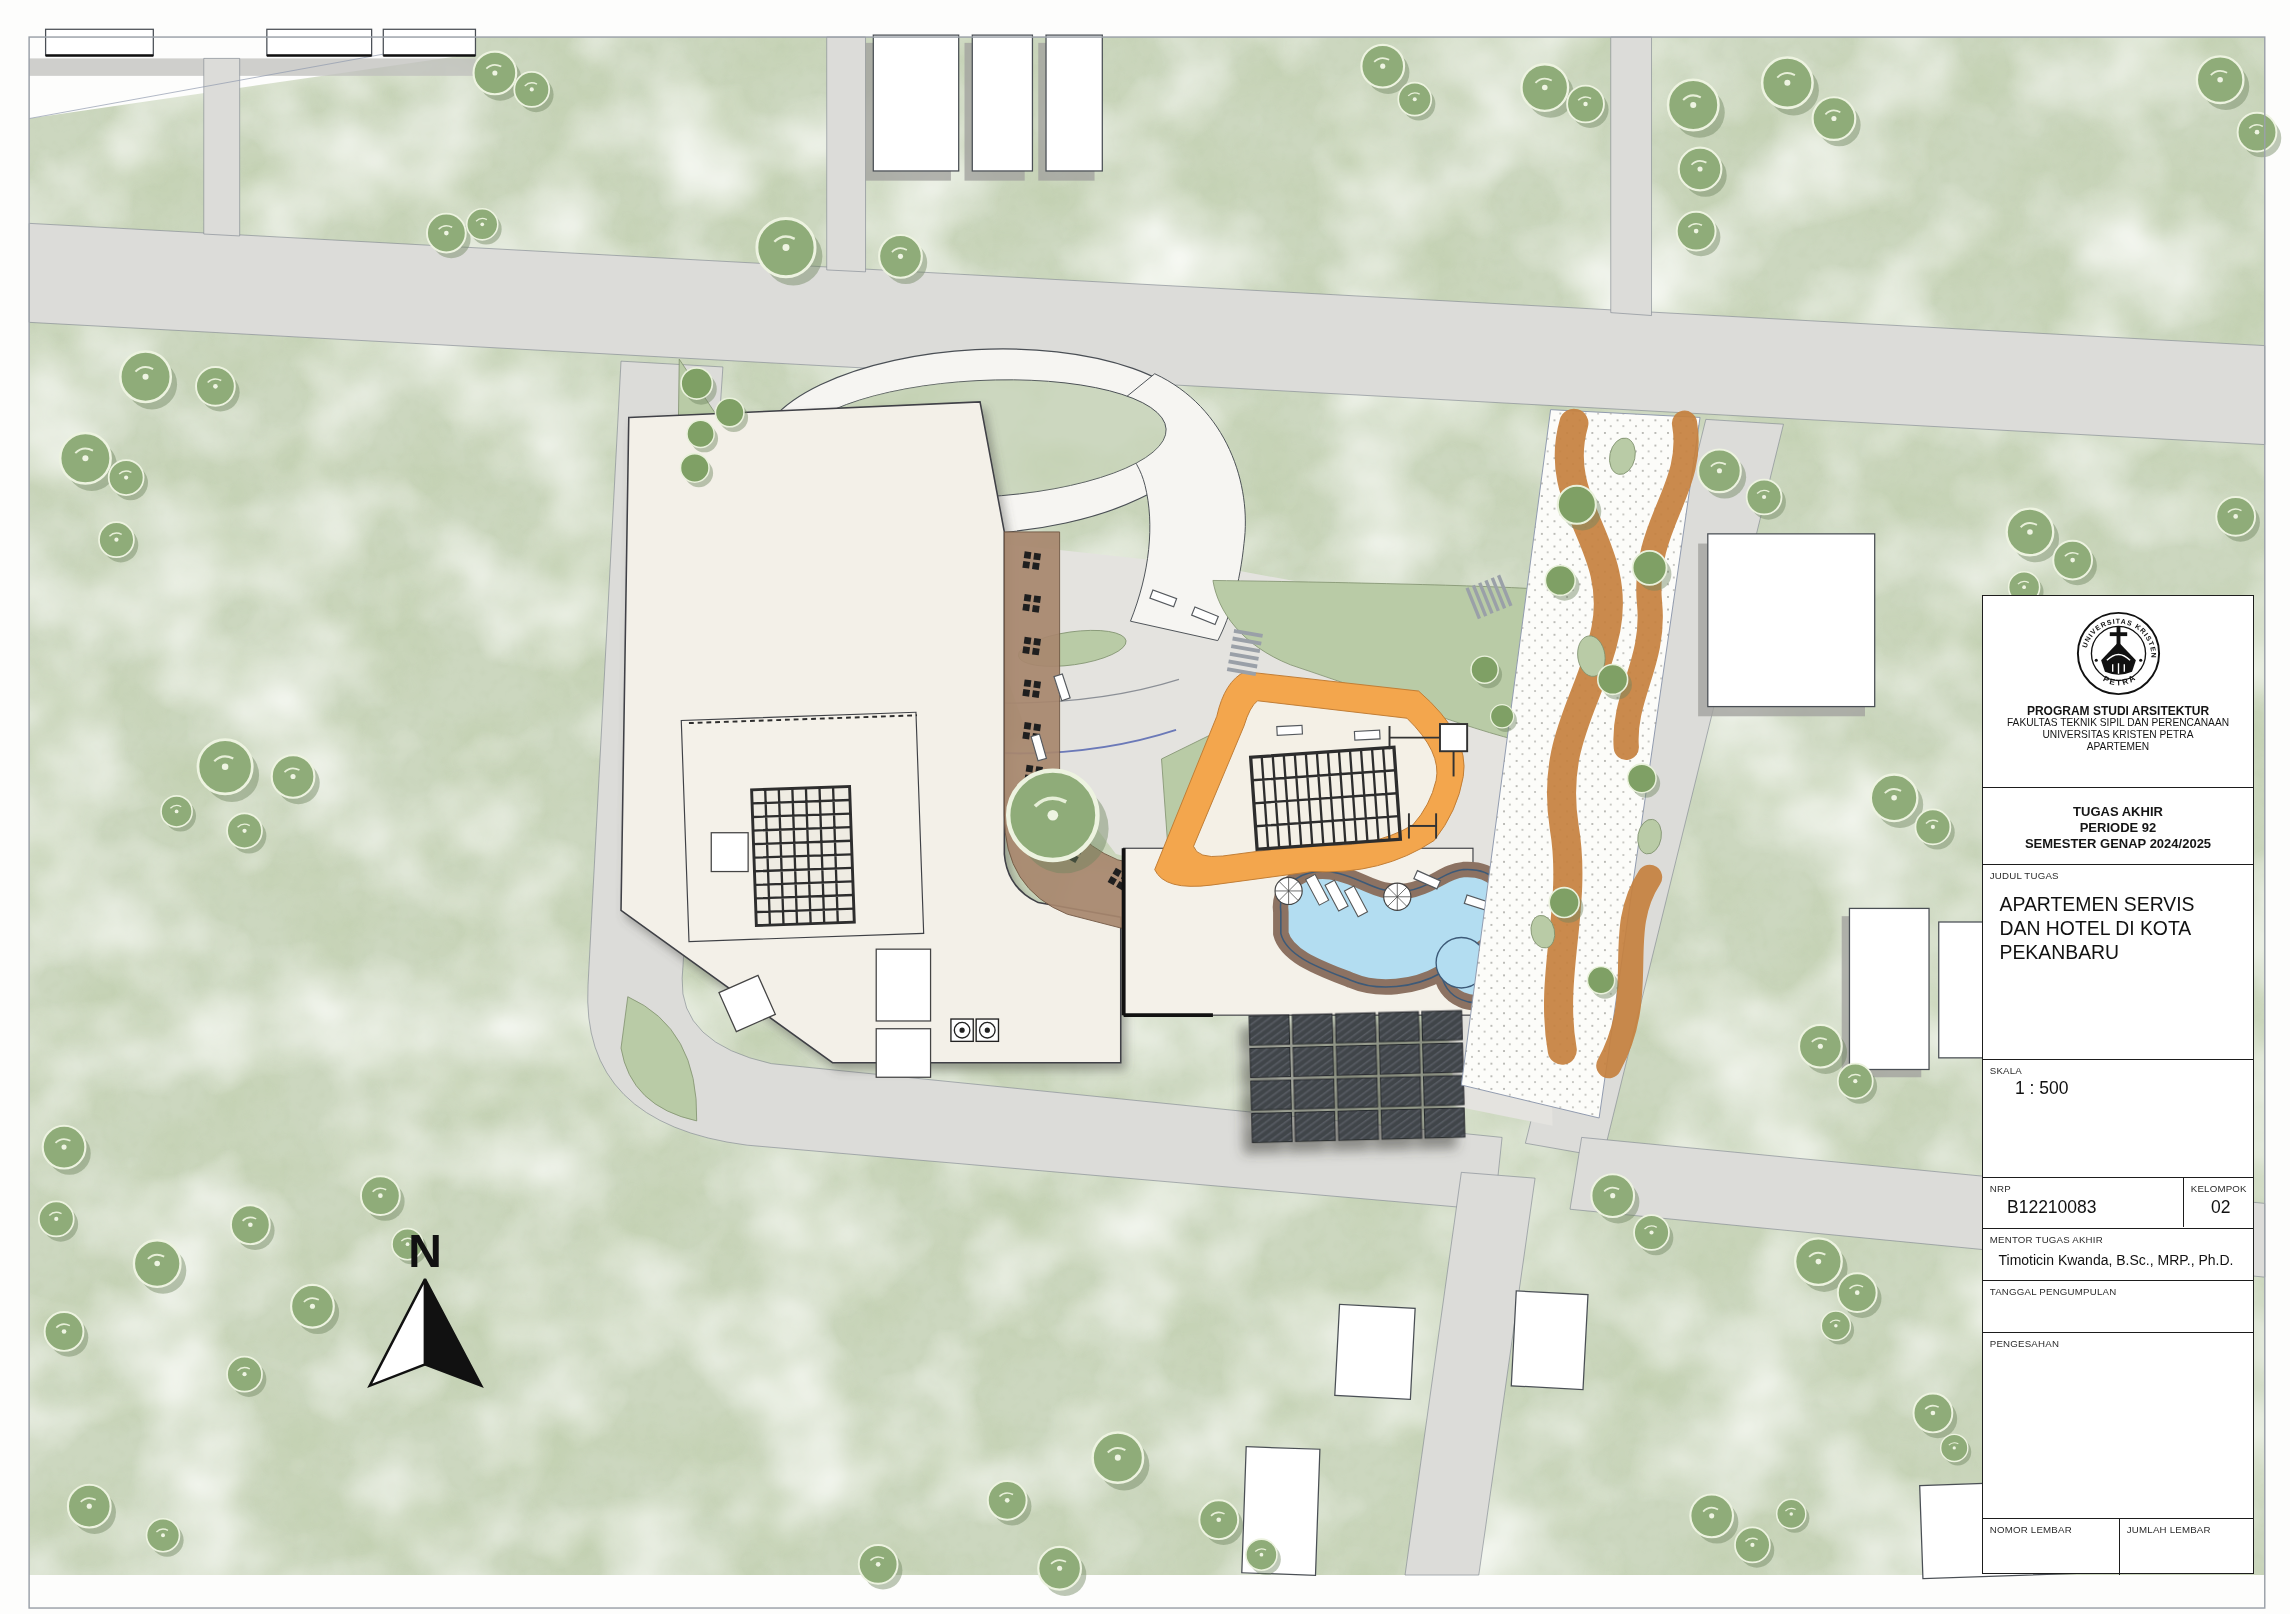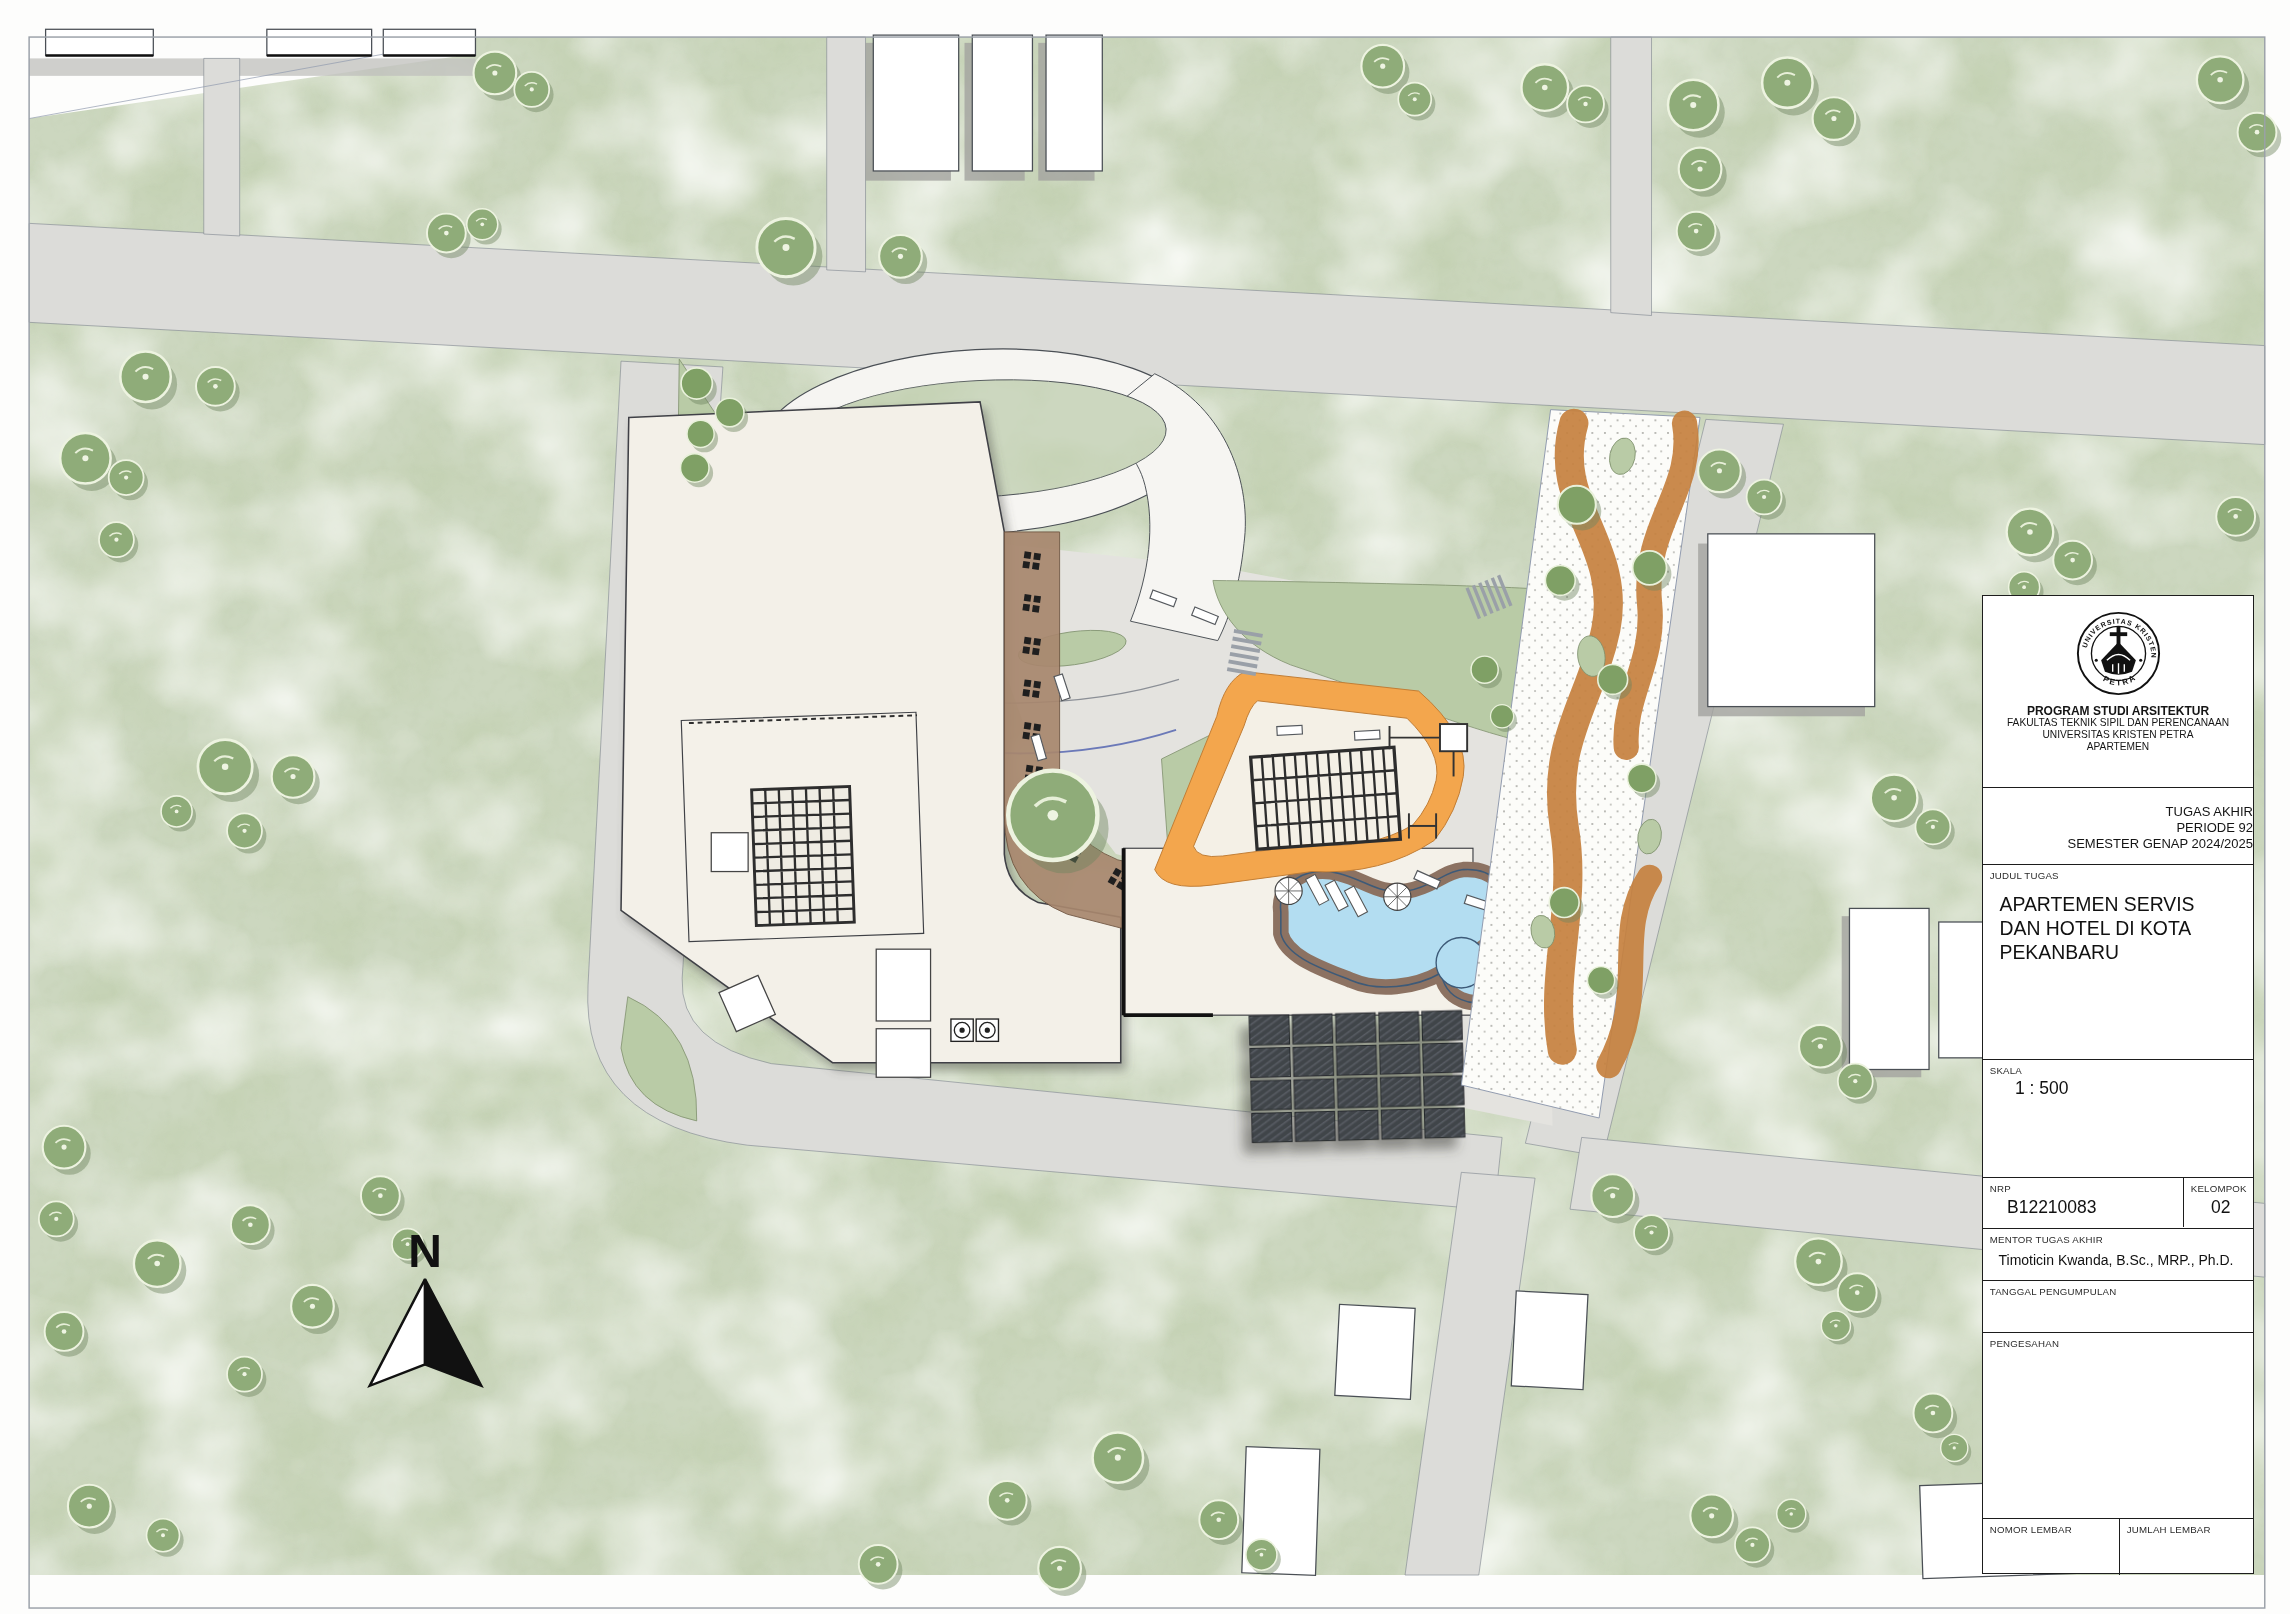--- a/index.html
+++ b/index.html
@@ -25,22 +25,22 @@
   .stripe{fill:#9aa0a8;}
   
   .tb{position:absolute;left:1982px;top:595px;width:272px;height:979px;background:#fff;
       border:1.5px solid #1d1d1d;box-sizing:border-box;color:#151515;}
   .tb .row{position:absolute;left:0;width:100%;border-top:1.5px solid #1d1d1d;box-sizing:border-box;}
   .tb .row.first{border-top:none;}
   .lbl{position:absolute;top:4.9px;left:6.8px;font-size:9.7px;letter-spacing:0.2px;color:#2b2b2b;}
   .inst{position:absolute;left:0;width:100%;text-align:center;line-height:12px;}
   .inst .b1{font-weight:bold;font-size:12px;}
   .inst .b2{font-size:10.2px;}
-  .proj{position:absolute;top:15.5px;left:0;width:100%;text-align:right;
-        font-weight:normal;font-size:13px;line-height:16px;}
+  .proj{position:absolute;top:15.5px;left:0;width:100%;text-align:center;
+        font-weight:bold;font-size:13px;line-height:16px;}
   .big{position:absolute;font-size:19.4px;color:#111;}
   .med{position:absolute;font-size:17.5px;color:#111;}
   .sml{position:absolute;font-size:14px;color:#111;}
   .cellR{position:absolute;top:0;bottom:0;border-left:1.5px solid #1d1d1d;}
 </style>
 </head>
 <body>
 
 <div class="sheet">
 

